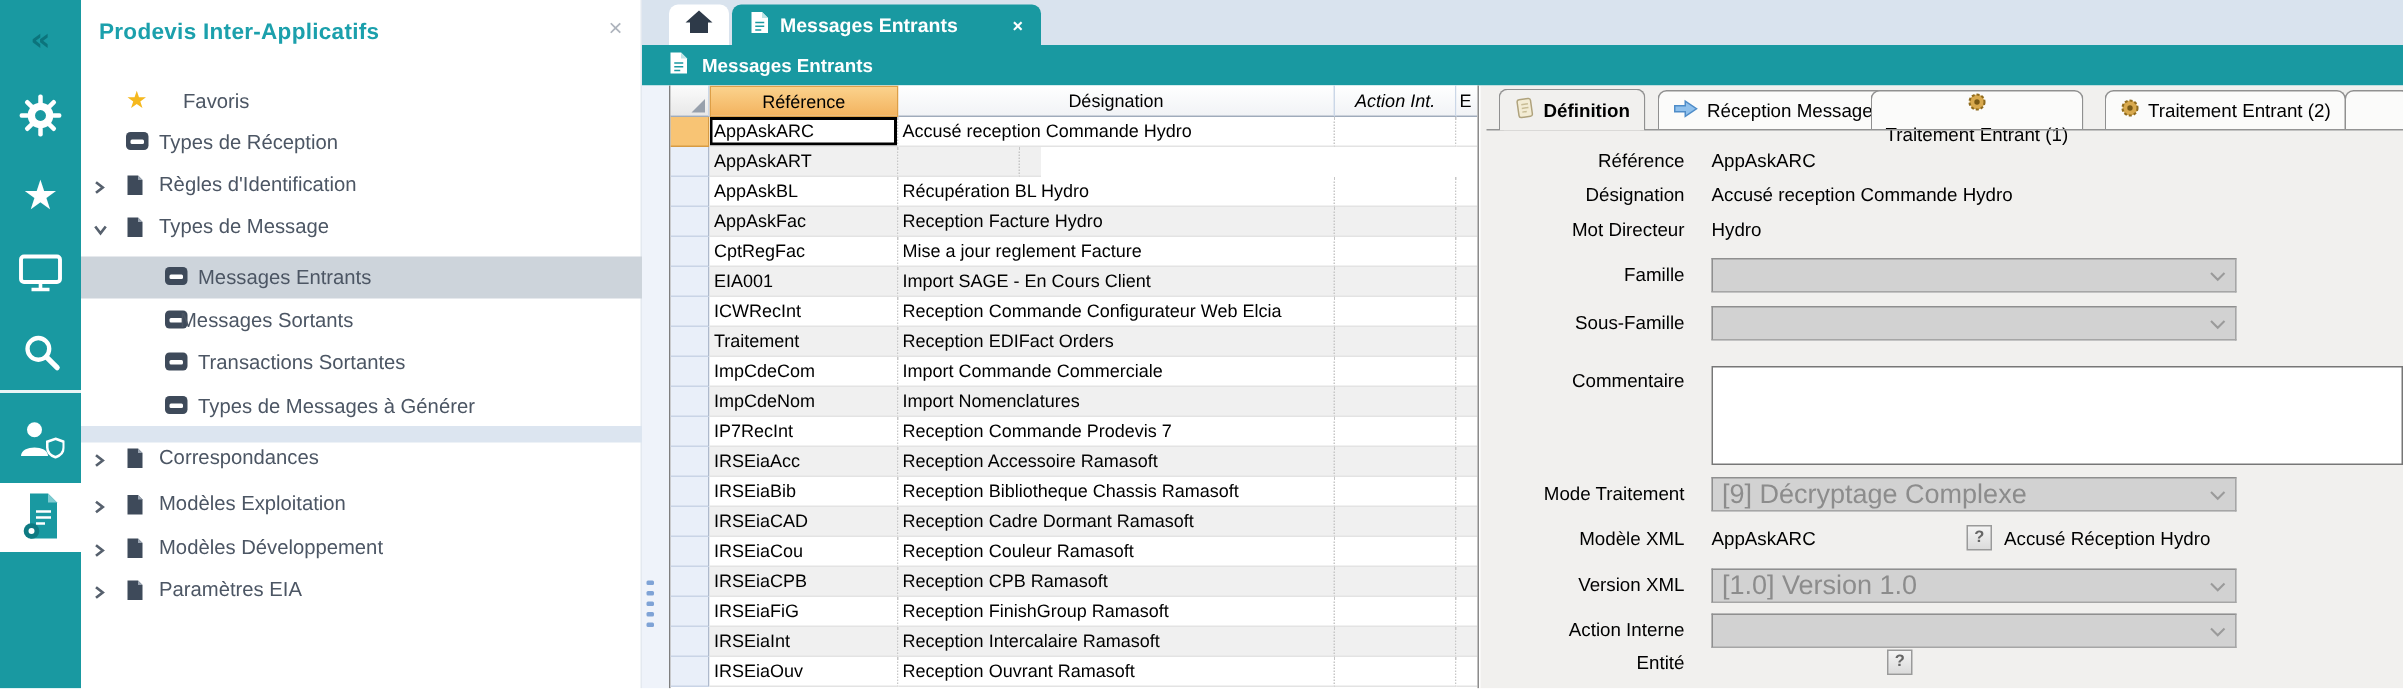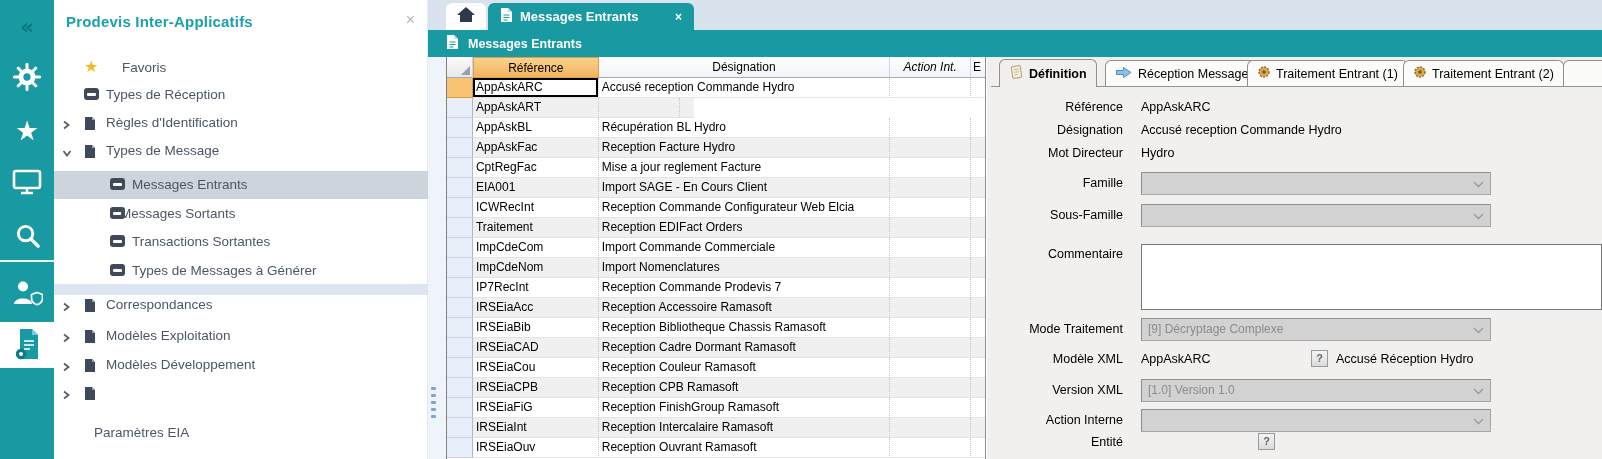--- a/index.html
+++ b/index.html
@@ -57,21 +57,21 @@
   
   .detail { position:absolute; left:985px; top:57px; width:617px; height:402px; background:var(--panel-gray); border-left:1px solid #8C8C8C; box-shadow:inset 1px 0 0 #fff; overflow:hidden; }
   .d-line { position:absolute; left:5px; right:0; top:29px; height:1px; background:#949494; z-index:1; }
   .dtab { position:absolute; display:flex; align-items:center; gap:5px; padding:0 9px; font-size:12.5px; color:#000; border:1px solid #909090; border-bottom:none; border-radius:6px 6px 0 0; white-space:nowrap; cursor:pointer; }
   .dtab.active { top:2px; height:28px; background:var(--panel-gray); font-weight:bold; z-index:2; }
   .dtab.inactive { top:3px; height:26px; background:#FBFBFA; z-index:0; }
   .dtab.stub { top:3px; height:26px; width:44px; background:#FBFBFA; z-index:0; }
   .d-label { position:absolute; left:0; width:137px; text-align:right; font-size:12.5px; color:#000; white-space:nowrap; }
   .d-value { position:absolute; left:155px; font-size:12.5px; color:#000; white-space:nowrap; }
   .d-suffix { position:absolute; font-size:12.5px; color:#000; white-space:nowrap; }
-  .combo { position:absolute; left:155px; width:350px; height:23px; background:var(--combo-gray); border:1px solid #A6A6A6; border-top-color:#8F8F8F; border-left-color:#8F8F8F; color:#8C8C8C; font-size:12px; line-height:21px; padding-left:6px; cursor:default; white-space:nowrap; overflow:hidden; }
+  .combo { position:absolute; left:155px; width:350px; height:23px; background:var(--combo-gray); border:1px solid #A6A6A6; border-top-color:#8F8F8F; border-left-color:#8F8F8F; color:#8C8C8C; font-size:18px; line-height:21px; padding-left:6px; cursor:default; white-space:nowrap; overflow:hidden; }
   .combo svg { position:absolute; right:6px; top:8px; }
   .tarea { position:absolute; left:155px; width:461px; height:66px; background:#fff; border:1px solid #777; cursor:text; }
   .helpbtn { position:absolute; width:17px; height:17px; background:linear-gradient(#F4F4F4,#DBDBDB); border:1px solid #9A9A9A; color:#666; font-size:11px; font-weight:bold; text-align:center; line-height:15px; cursor:pointer; }
 </style>
 </head>
 <body>
 
 <div class="app">
 
   <div class="rail">
@@ -211,21 +211,21 @@
           <span style="position: absolute; left: 52px; top: 6px; white-space: nowrap;">Modèles Développement</span>
         </div>
         <div class="tree-row" style="top: 379px;">
           <span style="position: absolute; left: 8px; top: 9px;"><svg width="9" height="10" viewBox="0 0 9 10">
               <polyline points="2,1.5 6.5,5 2,8.5" fill="none" stroke="#57616E" stroke-width="1.8"></polyline>
             </svg></span>
           <span style="position: absolute; left: 30px; top: 7px;"><svg width="12" height="15" viewBox="0 0 12 15">
               <path d="M1 1 h7 l3 3 v10 h-10 z" fill="var(--icon-navy)"></path>
               <path d="M8 1 l3 3 h-3 z" fill="#9AA4B1"></path>
             </svg></span>
-          <span style="position: absolute; left: 40px; top: 6px; white-space: nowrap; margin-top: 40px;">Paramètres EIA</span>
+          <span style="position: absolute; left: 52px; top: 6px; white-space: nowrap;">Paramètres EIA</span>
         </div>
       </div>
   </div>
 
   <div class="topstrip">
     <div class="home-tab">
       <span id="home-icon-slot"><svg width="20" height="17" viewBox="0 0 20 17">
             <path d="M10 1 L19 9 h-3 v7 h-12 v-7 h-3 z" fill="#2E3A49"></path>
           </svg></span>
     </div>
@@ -412,21 +412,21 @@
               </g>
             </svg></span>
           <span>Définition</span>
         </div>
         <div class="dtab inactive" style="left: 119px;">
           <span><svg width="18" height="13" viewBox="0 0 18 13">
               <path d="M1.5 4.5 h7 V1.5 L16 6.5 8.5 11.5 V8.5 h-7 z" fill="#8FC0EC" stroke="#4E8CC8" stroke-width="1"></path>
             </svg></span>
           <span>Réception Message</span>
         </div>
-        <div class="dtab inactive" style="left: 261px;">
+        <div class="dtab inactive" style="left: 261px; flex-direction: column;">
           <span><svg width="14" height="14" viewBox="0 0 14 14">
               <circle cx="7" cy="7" r="5" fill="#D8A94E" stroke="#8F6B1E" stroke-width="1.4" stroke-dasharray="2 1.3"></circle>
               <circle cx="7" cy="7" r="1.8" fill="#7A5A16"></circle>
             </svg></span>
           <span>Traitement Entrant (1)</span>
         </div>
         <div class="dtab inactive" style="left: 417px;">
           <span><svg width="14" height="14" viewBox="0 0 14 14">
               <circle cx="7" cy="7" r="5" fill="#D8A94E" stroke="#8F6B1E" stroke-width="1.4" stroke-dasharray="2 1.3"></circle>
               <circle cx="7" cy="7" r="1.8" fill="#7A5A16"></circle>

